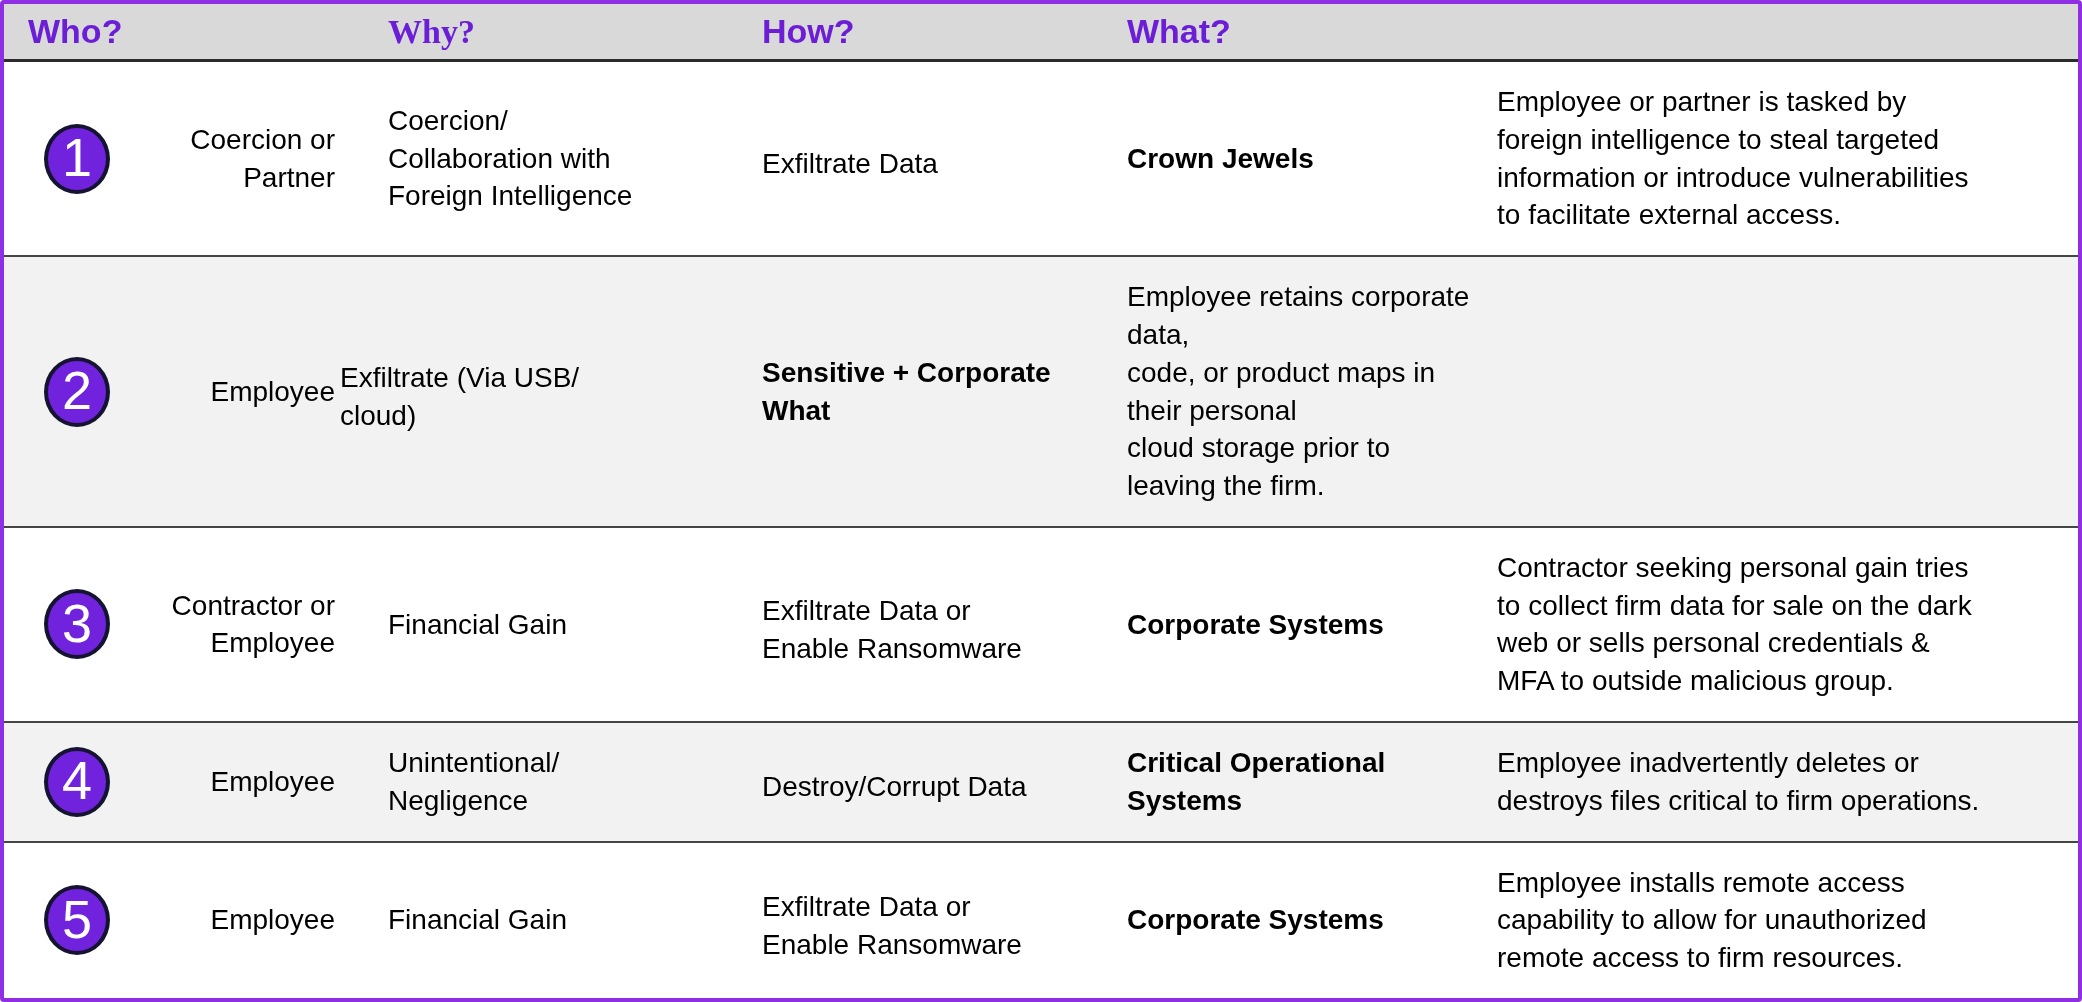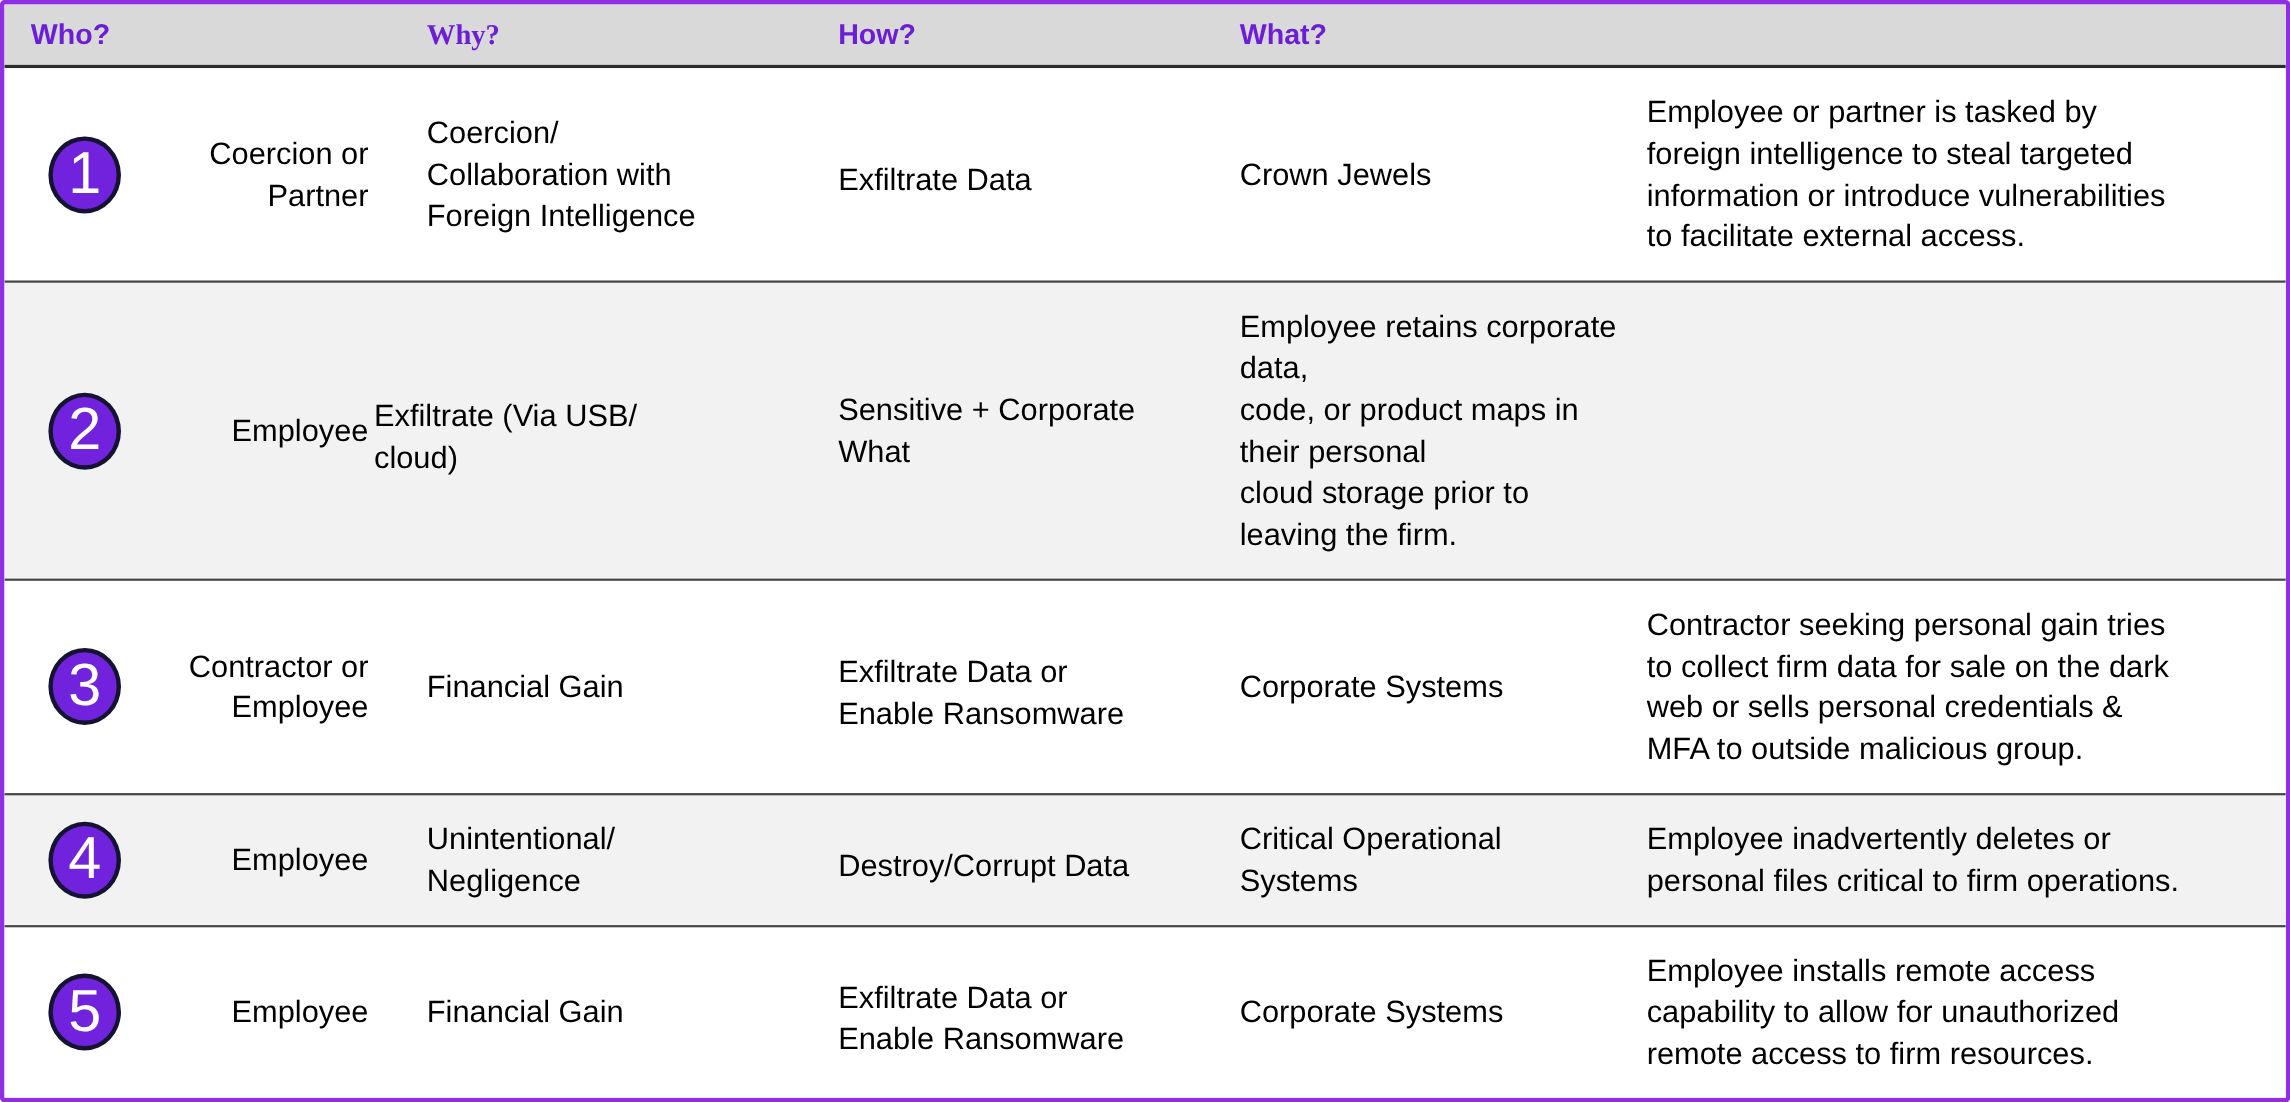--- a/index.html
+++ b/index.html
@@ -36,21 +36,21 @@
   .header-row {
     height: 58px;
     flex: 0 0 58px;
     background: var(--header-bg);
     border-bottom: 3px solid var(--header-separator);
     align-items: center;
   }
   .header-cell {
     color: var(--header-text);
     font-weight: bold;
-    font-size: 26px;
+    font-size: 34px;
     white-space: nowrap;
   }
   .header-cell.col-who { grid-column: 1 / span 2; padding-left: 24px; }
   .header-cell.col-why { padding-left: 48px; font-family: Liberation Serif, serif; }
   .body-row {
     flex: 1 1 auto;
     align-items: center;
     background: var(--row-bg);
   }
   .body-row + .body-row { border-top: 2px solid var(--separator); }
@@ -76,21 +76,21 @@
     line-height: 62px;
     text-align: center;
     display: flex;
     align-items: center;
     justify-content: center;
     padding-bottom: 3px;
   }
   .cell.col-who { text-align: right; padding-right: 5px; }
   .cell.col-why { padding-left: 48px; padding-right: 16px; }
   .cell.col-how { padding-right: 16px; margin-top: 11px; }
-  .cell.col-what { padding-right: 16px; }
+  .cell.col-what { padding-right: 16px; font-weight: bold; }
   .cell.col-scenario { padding-right: 14px; }
 </style>
 </head>
 <body>
 
 <div class="threat-table">
 
   <div class="grid-cols header-row">
     <div class="header-cell col-who">Who?</div>
     <div class="header-cell col-why">Why?</div>
@@ -149,21 +149,21 @@
     <div class="cell col-badge">
       <div class="badge">4</div>
     </div>
     <div class="cell col-who">Employee</div>
     <div class="cell col-why">Unintentional/
 Negligence</div>
     <div class="cell col-how">Destroy/Corrupt Data</div>
     <div class="cell col-what">Critical Operational
 Systems</div>
     <div class="cell col-scenario">Employee inadvertently deletes or
-personal files critical to firm operations.</div>
+destroys files critical to firm operations.</div>
   </div>
 
   <div class="grid-cols body-row">
     <div class="cell col-badge">
       <div class="badge">5</div>
     </div>
     <div class="cell col-who">Employee</div>
     <div class="cell col-why">Financial Gain</div>
     <div class="cell col-how">Exfiltrate Data or
 Enable Ransomware</div>

